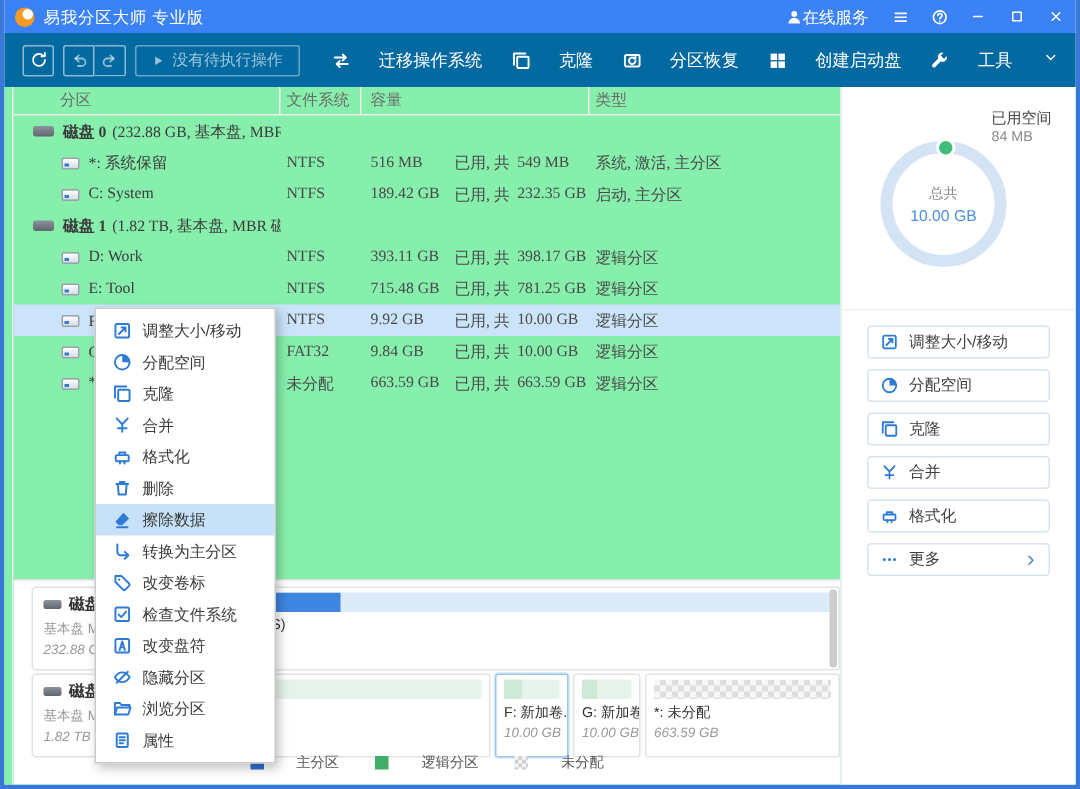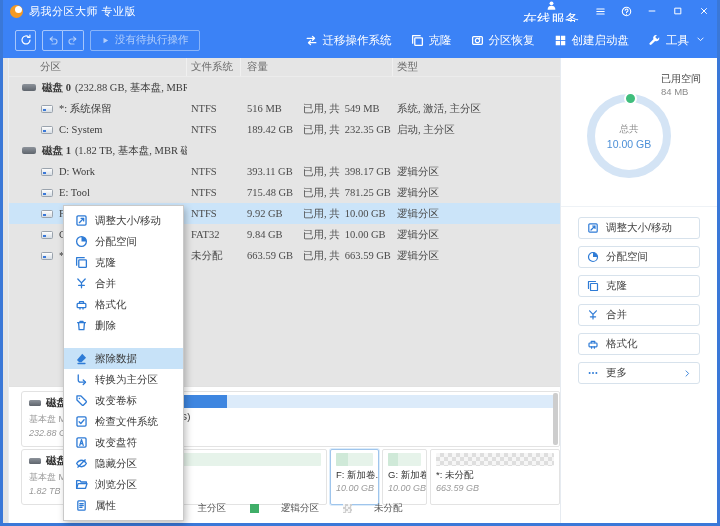--- a/index.html
+++ b/index.html
@@ -7,44 +7,44 @@
   body { font-family:"Liberation Sans","DejaVu Sans",sans-serif; }
   .window { position:relative; width:720px; height:526px; background:#3a78d8; overflow:hidden; }
   .app { position:absolute; left:3px; right:3px; top:0; bottom:3px; background:#fff; }
 
   
   .titlebar { position:absolute; left:0; right:0; top:0; height:22px; background:#3b82f6; display:flex; align-items:center; color:#fff; }
   .logo { width:13px; height:13px; border-radius:50%; background:#f59a23; margin:0 6px 0 7px; position:relative; overflow:hidden; }
   .logo::after { content:""; position:absolute; right:1px; top:1px; width:7px; height:7px; background:#fff; border-radius:50%; }
   .title-text { font-size:11px; letter-spacing:0.5px; }
   .tb-right { margin-left:auto; display:flex; align-items:center; height:100%; }
-  .tb-item { display:flex; align-items:center; gap:0; font-size:14px; padding:0 8px; height:100%; cursor:default;flex-direction:column; }
+  .tb-item { display:flex; align-items:center; gap:0; font-size:11px; padding:0 8px; height:100%; cursor:default; }
   .tb-item svg { width:11px; height:11px; }
   .win-btn { width:26px; height:100%; display:flex; align-items:center; justify-content:center; }
   .win-btn svg { width:10px; height:10px; }
 
   
-  .toolbar { position:absolute; left:0; right:0; top:22px; height:36px; background:#3b82f6; display:flex; align-items:center; padding:0 12px; color:#fff;justify-content:space-between; }
+  .toolbar { position:absolute; left:0; right:0; top:22px; height:36px; background:#0369a1; display:flex; align-items:center; padding:0 12px; color:#fff;justify-content:space-between; }
   .sq-btn { width:21px; height:21px; border:1px solid rgba(255,255,255,.55); border-radius:2px; display:flex; align-items:center; justify-content:center; margin-right:6px; }
   .sq-btn svg { width:12px; height:12px; }
   .joined { display:flex; margin-right:6px; }
   .joined .sq-btn { margin-right:0; border-radius:0; }
   .joined .sq-btn:first-child { border-radius:2px 0 0 2px; }
   .joined .sq-btn:last-child { border-left:none; border-radius:0 2px 2px 0; }
   .dim { color:rgba(255,255,255,.55); }
   .pending-btn { height:21px; border:1px solid rgba(255,255,255,.4); border-radius:2px; display:flex; align-items:center; gap:5px; padding:0 10px; font-size:10.5px; color:rgba(255,255,255,.6); }
   .pending-btn svg { width:9px; height:9px; }
   .toolbar-right { margin-left:auto; display:flex; align-items:center; gap:19px; }
-  .tool-action { display:flex; align-items:center; gap:5px; font-size:11.5px; cursor:default; }
+  .tool-action { display:flex; align-items:center; gap:19px; font-size:11.5px; cursor:default; }
   .tool-action svg { width:13px; height:13px; }
   .chev { margin-left:2px; }
   .chev svg { width:9px; height:9px; }
 
   
-  .main { position:absolute; left:0; right:0; top:58px; bottom:0; display:flex; background:#e5e5e5; }
+  .main { position:absolute; left:0; right:0; top:58px; bottom:0; display:flex; background:#86efac; }
   .left-panel { flex:1; position:relative; margin-left:5px; border-left:1px solid #e9eef4; border-right:1px solid #e6ebf1; overflow:hidden; }
   .sidebar { width:156px; position:relative; background:#fff; }
 
   
   .thead { display:flex; height:19px; align-items:center; font-size:10.5px; color:#6b6b6b; border-bottom:1px solid #ececec; }
   .thead .hc { height:100%; display:flex; align-items:center; border-right:1px solid #f0f0f0; }
   .hc1 { width:178px; padding-left:31px; }
   .hc2 { width:54px; padding-left:4px;text-align:right; }
   .hc3 { width:152px; padding-left:6px; }
   .hc4 { flex:1; padding-left:4px; border-right:none !important; }
@@ -62,21 +62,21 @@
   .dico { width:14px; height:7px; background:linear-gradient(#8d939b,#5f656d); border-radius:2px; margin-right:6px; flex:none; }
   .trow b { font-weight:bold; margin-right:4px; }
   .det { color:#3c3c3c; }
   .c.name.pad { padding-left:32px; }
   .pico { width:12px; height:8px; border:1px solid #9aa3ad; border-radius:1.5px; background:linear-gradient(#fdfdfd,#d6dde4); margin-right:6px; flex:none; position:relative; }
   .pico::after { content:""; position:absolute; left:1px; bottom:1px; width:3px; height:2px; background:#3a78d8; }
 
   
   .cmenu { position:absolute; left:63px; top:205px; width:121px; background:#fff; border:1px solid #c9c9c9; box-shadow:2px 3px 7px rgba(0,0,0,.25); padding:4px 0; z-index:60; }
   .mitem { height:21px; display:flex; align-items:center; gap:7px; padding-left:11px; font-size:10.5px; color:#3a3a3a; white-space:nowrap; }
-  .mitem.hl { background:#c7e2f8;margin-top:12px; }
+  .mitem.hl { background:#c7e2f8; }
   .mitem .mi { width:13px; height:13px; color:#2e7bd6; display:inline-flex; flex:none; }
   .mitem .mi svg { width:13px; height:13px; }
 
   
   .usage { position:relative; height:149px; border-bottom:1px solid #eef2f6; }
   .ring { position:absolute; left:26px; top:36px; width:84px; height:84px; border:8px solid #d4e4f5; border-radius:50%; }
   .ring-dot { position:absolute; left:63px; top:34px; width:13px; height:13px; border-radius:50%; background:#3fbe7c; border:2px solid #fff; }
   .ring-center { position:absolute; left:26px; top:36px; width:84px; height:84px; display:flex; flex-direction:column; align-items:center; justify-content:center; gap:2px; }
   .ring-center .t1 { font-size:9.5px; color:#8a8a8a; }
   .ring-center .t2 { font-size:10.5px; color:#4d90d7; }

